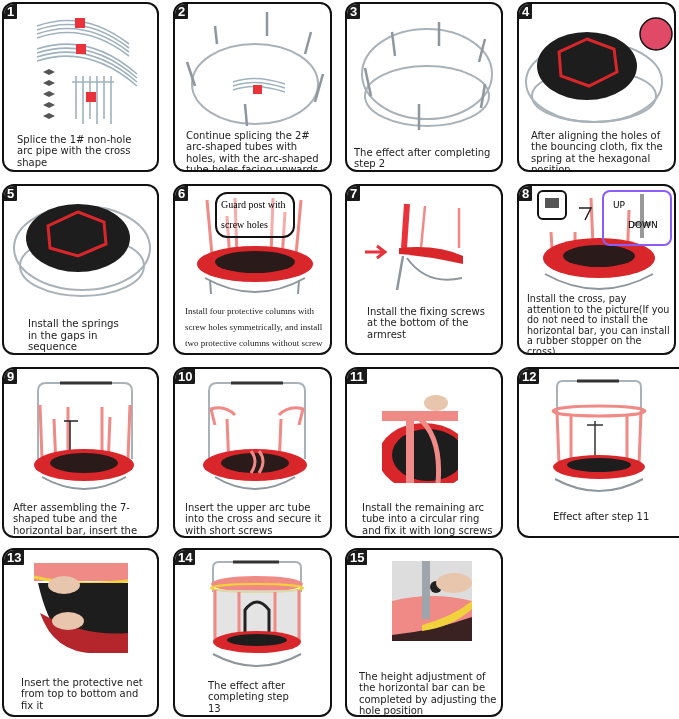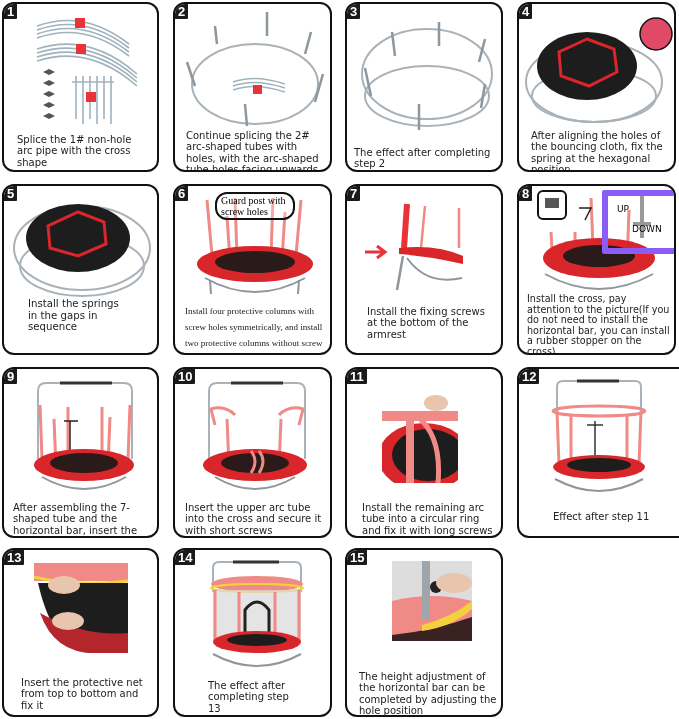--- a/index.html
+++ b/index.html
@@ -2,21 +2,21 @@
 <html><head>
 <meta charset="utf-8">
 <style>
   html,body{margin:0;padding:0;background:#fff;}
   body{width:679px;height:719px;position:relative;overflow:hidden;font-family:"DejaVu Sans",sans-serif;}
   .panel{position:absolute;box-sizing:border-box;border:2px solid #111;border-radius:12px;background:#fff;overflow:hidden;}
   .badge{position:absolute;left:0;top:0;background:#1a1a1a;color:#fff;font-family:"Liberation Sans",sans-serif;font-weight:bold;font-size:13px;line-height:15px;padding:0 3px;border-bottom-right-radius:1px;}
   .cap{position:absolute;left:10px;right:6px;font-size:10px;line-height:11.3px;color:#222;}
   .cap.serif{font-family:"Liberation Serif",serif;font-size:9px;line-height:16px;}
   svg{position:absolute;}
-  .note{position:absolute;border:2px solid #111;border-radius:12px;font-family:"Liberation Serif",serif;font-size:10px;line-height:11px;background:rgba(255,255,255,0.3);padding:1px 4px;}
+  .note{position:absolute;border:2px solid #111;border-radius:12px;font-family:"Liberation Serif",serif;font-size:10px;line-height:20px;background:rgba(255,255,255,0.3);padding:1px 4px;}
 </style>
 </head>
 <body>
 
 <div class="panel" style="left:2px;top:2px;width:157px;height:170px;">
   <span class="badge">1</span>
   <svg width="157" height="125" style="left:0;top:0">
     <g fill="none" stroke="#9fb2bd" stroke-width="1.6">
       <path d="M33 22 Q80 5 125 40"></path>
         <path d="M33 26 Q80 9 125 44"></path>
@@ -106,21 +106,21 @@
 <div class="panel" style="left:2px;top:184px;width:157px;height:171px;">
   <span class="badge">5</span>
   <svg width="157" height="125" style="left:0;top:0">
     <g fill="none" stroke="#a9b2b8" stroke-width="2">
         <ellipse cx="78" cy="62" rx="68" ry="42"></ellipse>
         <ellipse cx="78" cy="80" rx="62" ry="30"></ellipse>
       </g>
     <ellipse cx="74" cy="52" rx="52" ry="34" fill="#1d1d1d"></ellipse>
     <polygon points="74,26 100,36 102,58 74,70 46,62 44,40" fill="none" stroke="#d9262b" stroke-width="3"></polygon>
   </svg>
-  <div class="cap" style="top:112px;left:24px;right:30px;font-size:10.2px;line-height:11.5px;">Install the springs in the gaps in sequence</div>
+  <div class="cap" style="top:132px;left:24px;right:30px;font-size:10.2px;line-height:11.5px;">Install the springs in the gaps in sequence</div>
 </div>
 
 <div class="panel" style="left:173px;top:184px;width:159px;height:171px;">
   <span class="badge">6</span>
   <svg width="159" height="110" style="left:0;top:0">
     <g stroke="#f08a86" stroke-width="3">
         <line x1="32" y1="14" x2="38" y2="80"></line>
         <line x1="52" y1="30" x2="56" y2="90"></line>
         <line x1="60" y1="12" x2="62" y2="70"></line>
         <line x1="98" y1="12" x2="96" y2="70"></line>
@@ -164,21 +164,21 @@
       </g>
     <ellipse cx="80" cy="72" rx="56" ry="20" fill="#d9262b"></ellipse>
     <ellipse cx="80" cy="70" rx="36" ry="11" fill="#2a1a1a"></ellipse>
     <path d="M26 88 Q80 118 134 88" fill="none" stroke="#8d979d" stroke-width="2"></path>
     <rect x="26" y="12" width="14" height="10" fill="#555"></rect>
     <path d="M60 22 L72 22 L66 34" fill="none" stroke="#222" stroke-width="1.5"></path>
     <line x1="123" y1="8" x2="123" y2="52" stroke="#999" stroke-width="4"></line>
     <line x1="114" y1="38" x2="132" y2="38" stroke="#999" stroke-width="4"></line>
   </svg>
   <div style="position:absolute;left:18px;top:4px;width:26px;height:26px;border:2px solid #111;border-radius:6px;"></div>
-  <div style="position:absolute;left:83px;top:4px;width:66px;height:52px;border:6px solid #8b5cf6;border-radius:2px;">
+  <div style="position:absolute;left:83px;top:4px;width:66px;height:52px;border:2px solid #8b5cf6;border-radius:8px;">
     <span style="position:absolute;left:9px;top:8px;font-size:9px;">UP</span>
     <span style="position:absolute;left:0;top:28px;font-size:9px;margin-left:24px;">DOWN</span>
   </div>
   <div class="cap" style="top:108px;left:8px;right:4px;font-size:9.6px;line-height:10.6px;">Install the cross, pay attention to the picture(If you do not need to install the horizontal bar, you can install a rubber stopper on the cross)</div>
 </div>
 
 <div class="panel" style="left:2px;top:367px;width:157px;height:171px;">
   <span class="badge">9</span>
   <svg width="157" height="125" style="left:0;top:0">
     <path d="M34 90 L34 22 Q34 14 42 14 L120 14 Q128 14 128 22 L128 90" fill="none" stroke="#a9b2b8" stroke-width="2"></path>

